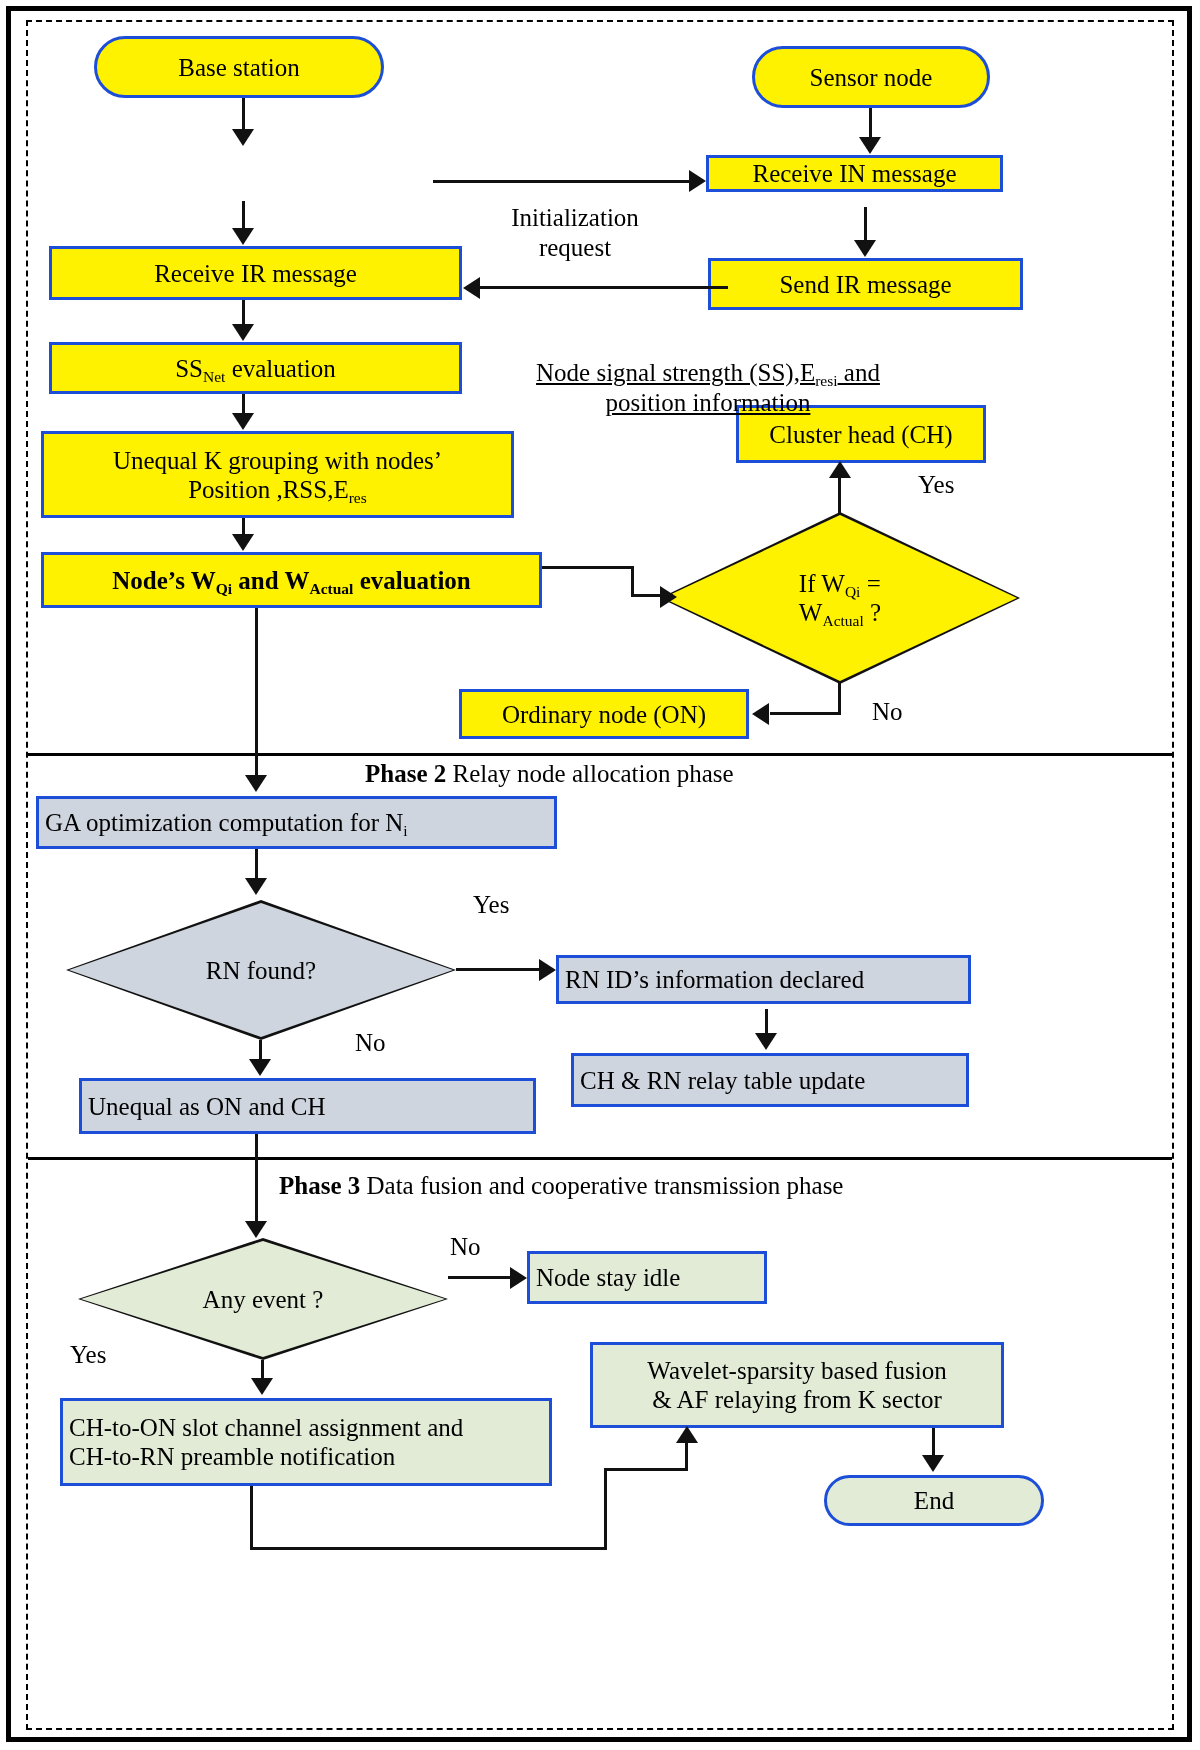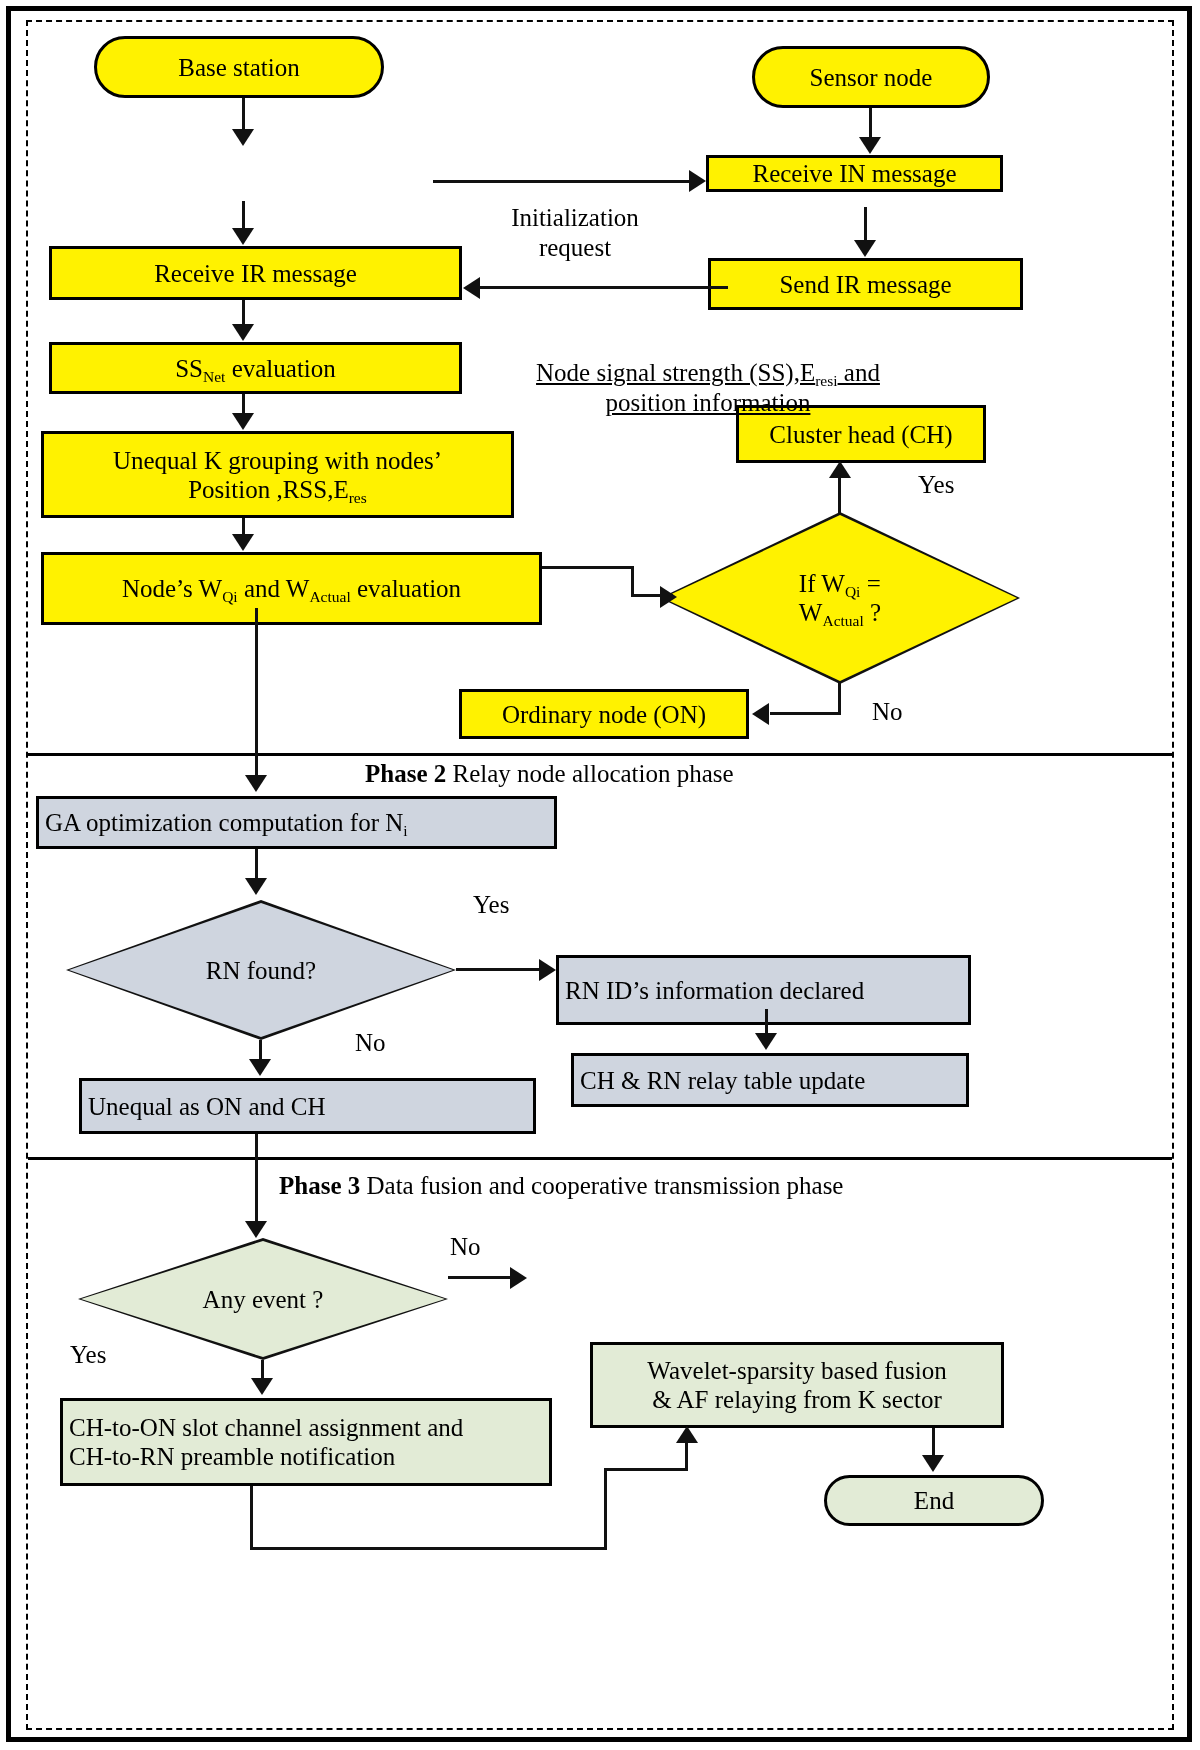--- a/index.html
+++ b/index.html
@@ -5,21 +5,21 @@
   html,body{margin:0;padding:0;background:#ffffff;}
   body{width:1200px;height:1750px;font-family:"Liberation Serif","DejaVu Serif",serif;}
   #root{position:relative;width:1200px;height:1750px;overflow:hidden;background:#fff;}
 
   .outer-frame{position:absolute;left:6px;top:6px;width:1186px;height:1736px;border:5px solid #000;box-sizing:border-box;}
   .dashed-frame{position:absolute;left:26px;top:20px;width:1148px;height:1710px;border:2px dashed #000;box-sizing:border-box;}
 
   .divider{position:absolute;background:#000;height:3px;}
 
   
-  .node{position:absolute;box-sizing:border-box;border:3px solid #000000;
+  .node{position:absolute;box-sizing:border-box;border:3px solid #1d4ed8;
         display:flex;align-items:center;justify-content:center;text-align:center;
         font-size:25px;line-height:1.16;color:#000;padding:2px 6px;}
   .node.left{justify-content:flex-start;text-align:left;}
   .p1{background:#FFF200;}
   .p2{background:#CFD5DF;}
   .p3{background:#E2EBD6;}
   .term{border-radius:48px;}
 
   
   .diamond{position:absolute;display:flex;align-items:center;justify-content:center;text-align:center;font-size:25px;color:#000;}
@@ -89,21 +89,21 @@
     </span>
   </div>
 
   <div class="node p1" style="left:41px;top:431px;width:473px;height:87px;">
     <span>
       <span>Unequal K grouping with nodes’</span><br>
       <span>Position ,RSS,E</span><sub>res</sub>
     </span>
   </div>
 
-  <div class="node p1" style="left:41px;top:552px;width:501px;height:73px;">
+  <div class="node p1" style="left:41px;top:552px;width:501px;height:56px;font-weight:bold;">
     <span>
       <span>Node’s W</span><sub>Qi</sub><span> and  W</span><sub>Actual</sub><span> evaluation</span>
     </span>
   </div>
 
   <div class="node p1" style="left:736px;top:405px;width:250px;height:58px;">
     <span>Cluster head (CH)</span>
   </div>
 
   <div class="node p1" style="left:459px;top:689px;width:290px;height:50px;">
@@ -189,21 +189,21 @@
       <span>GA optimization  computation  for N</span><sub>i</sub>
     </span>
   </div>
 
   <div class="diamond p2" style="left:66px;top:900px;width:390px;height:140px;">
     <div class="dshape"></div>
     <div class="dfill"></div>
     <div class="dlabel">RN found?</div>
   </div>
 
-  <div class="node p2 left" style="left:556px;top:955px;width:415px;height:70px;">
+  <div class="node p2 left" style="left:556px;top:955px;width:415px;height:49px;">
     <span>RN  ID’s information declared</span>
   </div>
 
   <div class="node p2 left" style="left:571px;top:1053px;width:398px;height:54px;">
     <span>CH &amp; RN relay table update</span>
   </div>
 
   <div class="node p2 left" style="left:79px;top:1078px;width:457px;height:56px;">
     <span>Unequal as ON and CH</span>
   </div>
@@ -234,20 +234,23 @@
     <b>Phase 3</b>
     <span>Data fusion and cooperative transmission phase</span>
   </div>
 
   <div class="diamond p3" style="left:78px;top:1238px;width:370px;height:122px;">
     <div class="dshape"></div>
     <div class="dfill"></div>
     <div class="dlabel">Any event ?</div>
   </div>
 
+  <div class="node p3 left" style="left:527px;top:1251px;width:240px;height:53px;">
+    <span>Node stay idle</span>
+  </div>
 
   <div class="node p3" style="left:590px;top:1342px;width:414px;height:86px;">
     <span>
       <span>Wavelet-sparsity based fusion</span><br>
       <span>&amp; AF relaying from K sector</span>
     </span>
   </div>
 
   <div class="node p3 left" style="left:60px;top:1398px;width:492px;height:88px;">
     <span>

